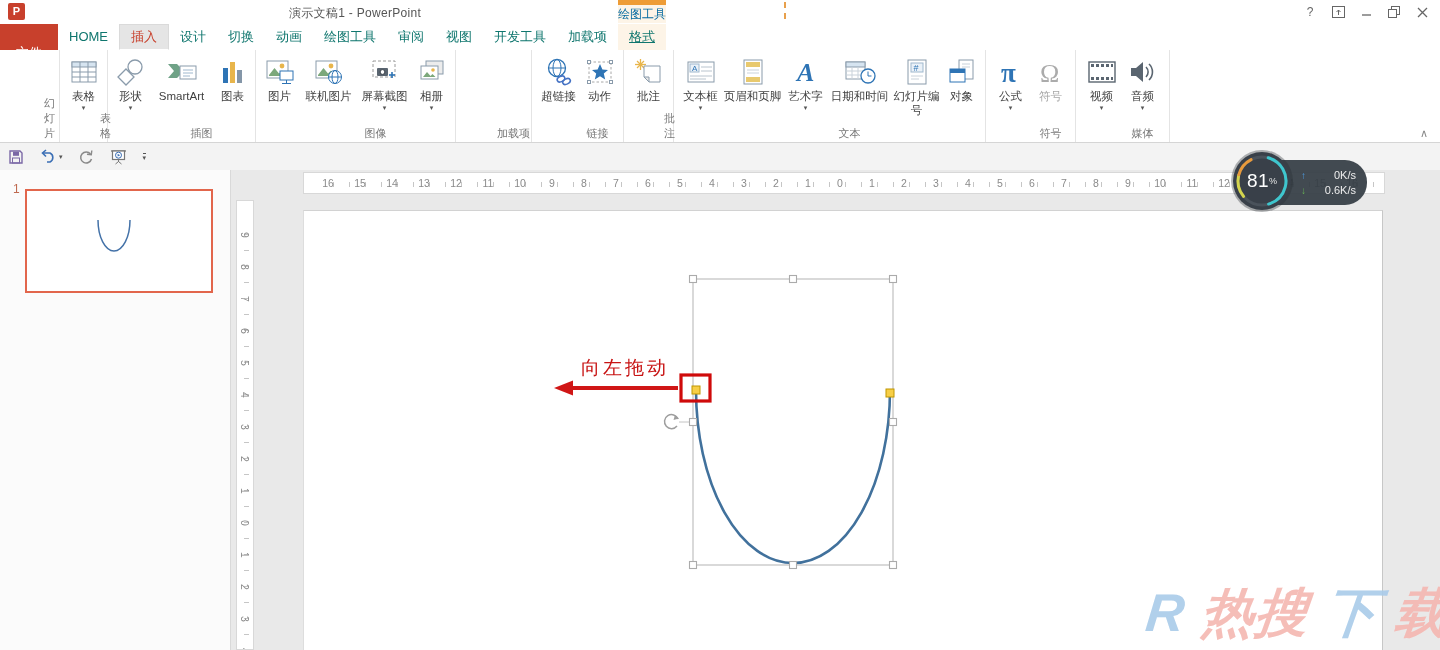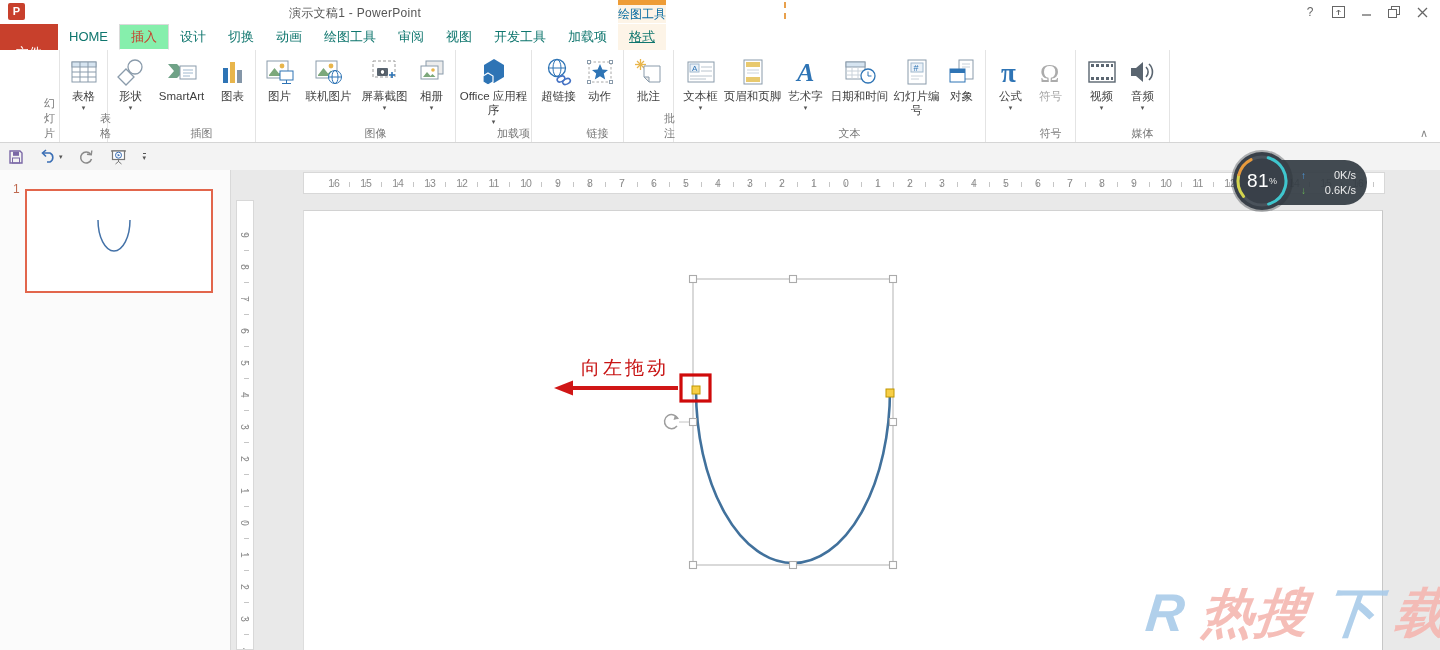--- a/index.html
+++ b/index.html
@@ -14,21 +14,21 @@
   .doc-title { position:absolute; left:289px; top:5px; font-size:12px; color:#555; letter-spacing:.3px; }
   .win-ctrls { position:absolute; right:4px; top:0; height:24px; display:flex; align-items:center; }
   .win-ctrls .wbtn { width:28px; height:22px; display:flex; align-items:center; justify-content:center;
                      color:#666; font-size:12px; cursor:default; }
   .signin { position:absolute; right:10px; top:29px; font-size:12.5px; color:#444; }
 
   
   .tabrow { position:absolute; left:0; top:24px; width:1440px; height:26px; background:#fff; display:flex; }
   .tab { padding:0 11px; font-size:13px; line-height:26px; color:#0f766e; white-space:nowrap; }
   .tab.file { background:#C8402C; color:#fff; width:58px; text-align:center; padding:16px; }
-  .tab.active { color:#C8402C; border:1px solid #DADADA; border-bottom:1px solid #fff; line-height:24px; background:#86efac; }
+  .tab.active { color:#C8402C; border:1px solid #DADADA; border-bottom:1px solid #fff; line-height:24px; background:#e5e5e5; }
   .ctx-wrap { position:relative; background:#FDF4E7; }
   .ctx-wrap .tab { position:relative; z-index:1;text-decoration:underline; }
   .ctx-bar { position:absolute; left:0; top:-24px; width:100%; height:5px; background:#EE9C36; }
   .ctx-label { position:absolute; left:0; top:-19px; width:100%; text-align:center; font-size:12px; color:#0369a1;
                background:#FDF4E7; height:18px; line-height:18px; }
 
   
   .ribbon { position:absolute; left:0; top:50px; width:1440px; height:93px; background:#fff;
             border-bottom:1px solid #D5D5D5; display:flex; }
   .rgroup { position:relative; height:92px; border-right:1px solid #E4E4E4; padding:2px 1px 16px;
@@ -50,21 +50,21 @@
 
   
   .thumb-panel { position:absolute; left:0; top:170px; width:231px; height:480px; background:#FBFBFB;
                  border-right:1px solid #D9D9D9; }
   .slide-num { position:absolute; left:13px; top:12px; font-size:12px; color:#BF6A50; }
   .thumb { position:absolute; left:25px; top:19px; width:188px; height:104px; background:#fff;
            border:2.5px solid #E2664C; }
 
   
   .hruler { position:absolute; left:303px; top:172px; width:1082px; height:22px; background-color:#fff;
-            border:1px solid #D8D8D8; display:flex; padding-left:14px; overflow:hidden;
+            border:1px solid #D8D8D8; display:flex; padding-left:8px; overflow:hidden;
             background-image:repeating-linear-gradient(90deg, transparent 0 15px, #C6C6C6 15px 16px);
             background-size:100% 5px; background-position:14px 9px; background-repeat:no-repeat; }
   .hruler .num { flex:none; width:32px; text-align:center; font-size:10.5px; color:#8A8A8A; line-height:20px; }
   .hmarker { position:absolute; left:784px; top:2px; height:17px; width:0; border-left:2px dashed #E8A04C; }
   .vruler { position:absolute; left:236px; top:200px; width:18px; height:450px; background-color:#fff;
             border:1px solid #D8D8D8; display:flex; flex-direction:column; padding-top:18px; overflow:hidden;
             background-image:repeating-linear-gradient(180deg, transparent 0 15px, #C6C6C6 15px 16px);
             background-size:5px 100%; background-position:7px 18px; background-repeat:no-repeat; }
   .vruler .num { flex:none; height:32px; display:flex; align-items:center; justify-content:center;
                  font-size:10.5px; color:#8A8A8A; transform:rotate(90deg); }
@@ -259,30 +259,20 @@
             <path d="M6 19 l4-5 3.5 4 2-2 3 3 h-12.5z" fill="#7CA87B"></path>
           </svg>
       </span>
       <span class="lbl">相册</span>
       <span class="dd">▾</span>
     </div>
     <div class="glabel">图像</div>
   </div>
 
   <div class="rgroup" style="width:76px">
-    <div class="rbtn" style="width:68px">
-      <span class="ic">
-        <svg width="32" height="30" viewBox="0 0 32 30">
-            <polygon points="16,2 26,8 26,20 16,26 6,20 6,8" fill="#2E74B5"></polygon>
-            <polygon points="10,16 15,19 15,25 10,28 5,25 5,19" fill="#2E74B5" stroke="#fff" stroke-width="1.2"></polygon>
-          </svg>
-      </span>
-      <span class="lbl">Office 应用程序</span>
-      <span class="dd">▾</span>
-    </div>
     <div class="glabel">加载项</div>
   </div>
 
   <div class="rgroup" style="width:92px">
     <div class="rbtn" style="width:44px">
       <span class="ic">
         <svg width="30" height="28" viewBox="0 0 30 28">
             <circle cx="13" cy="10" r="8.5" fill="#fff" stroke="#2E74B5" stroke-width="1.3"></circle>
             <ellipse cx="13" cy="10" rx="4" ry="8.5" fill="none" stroke="#2E74B5"></ellipse>
             <line x1="4.5" y1="10" x2="21.5" y2="10" stroke="#2E74B5"></line>

